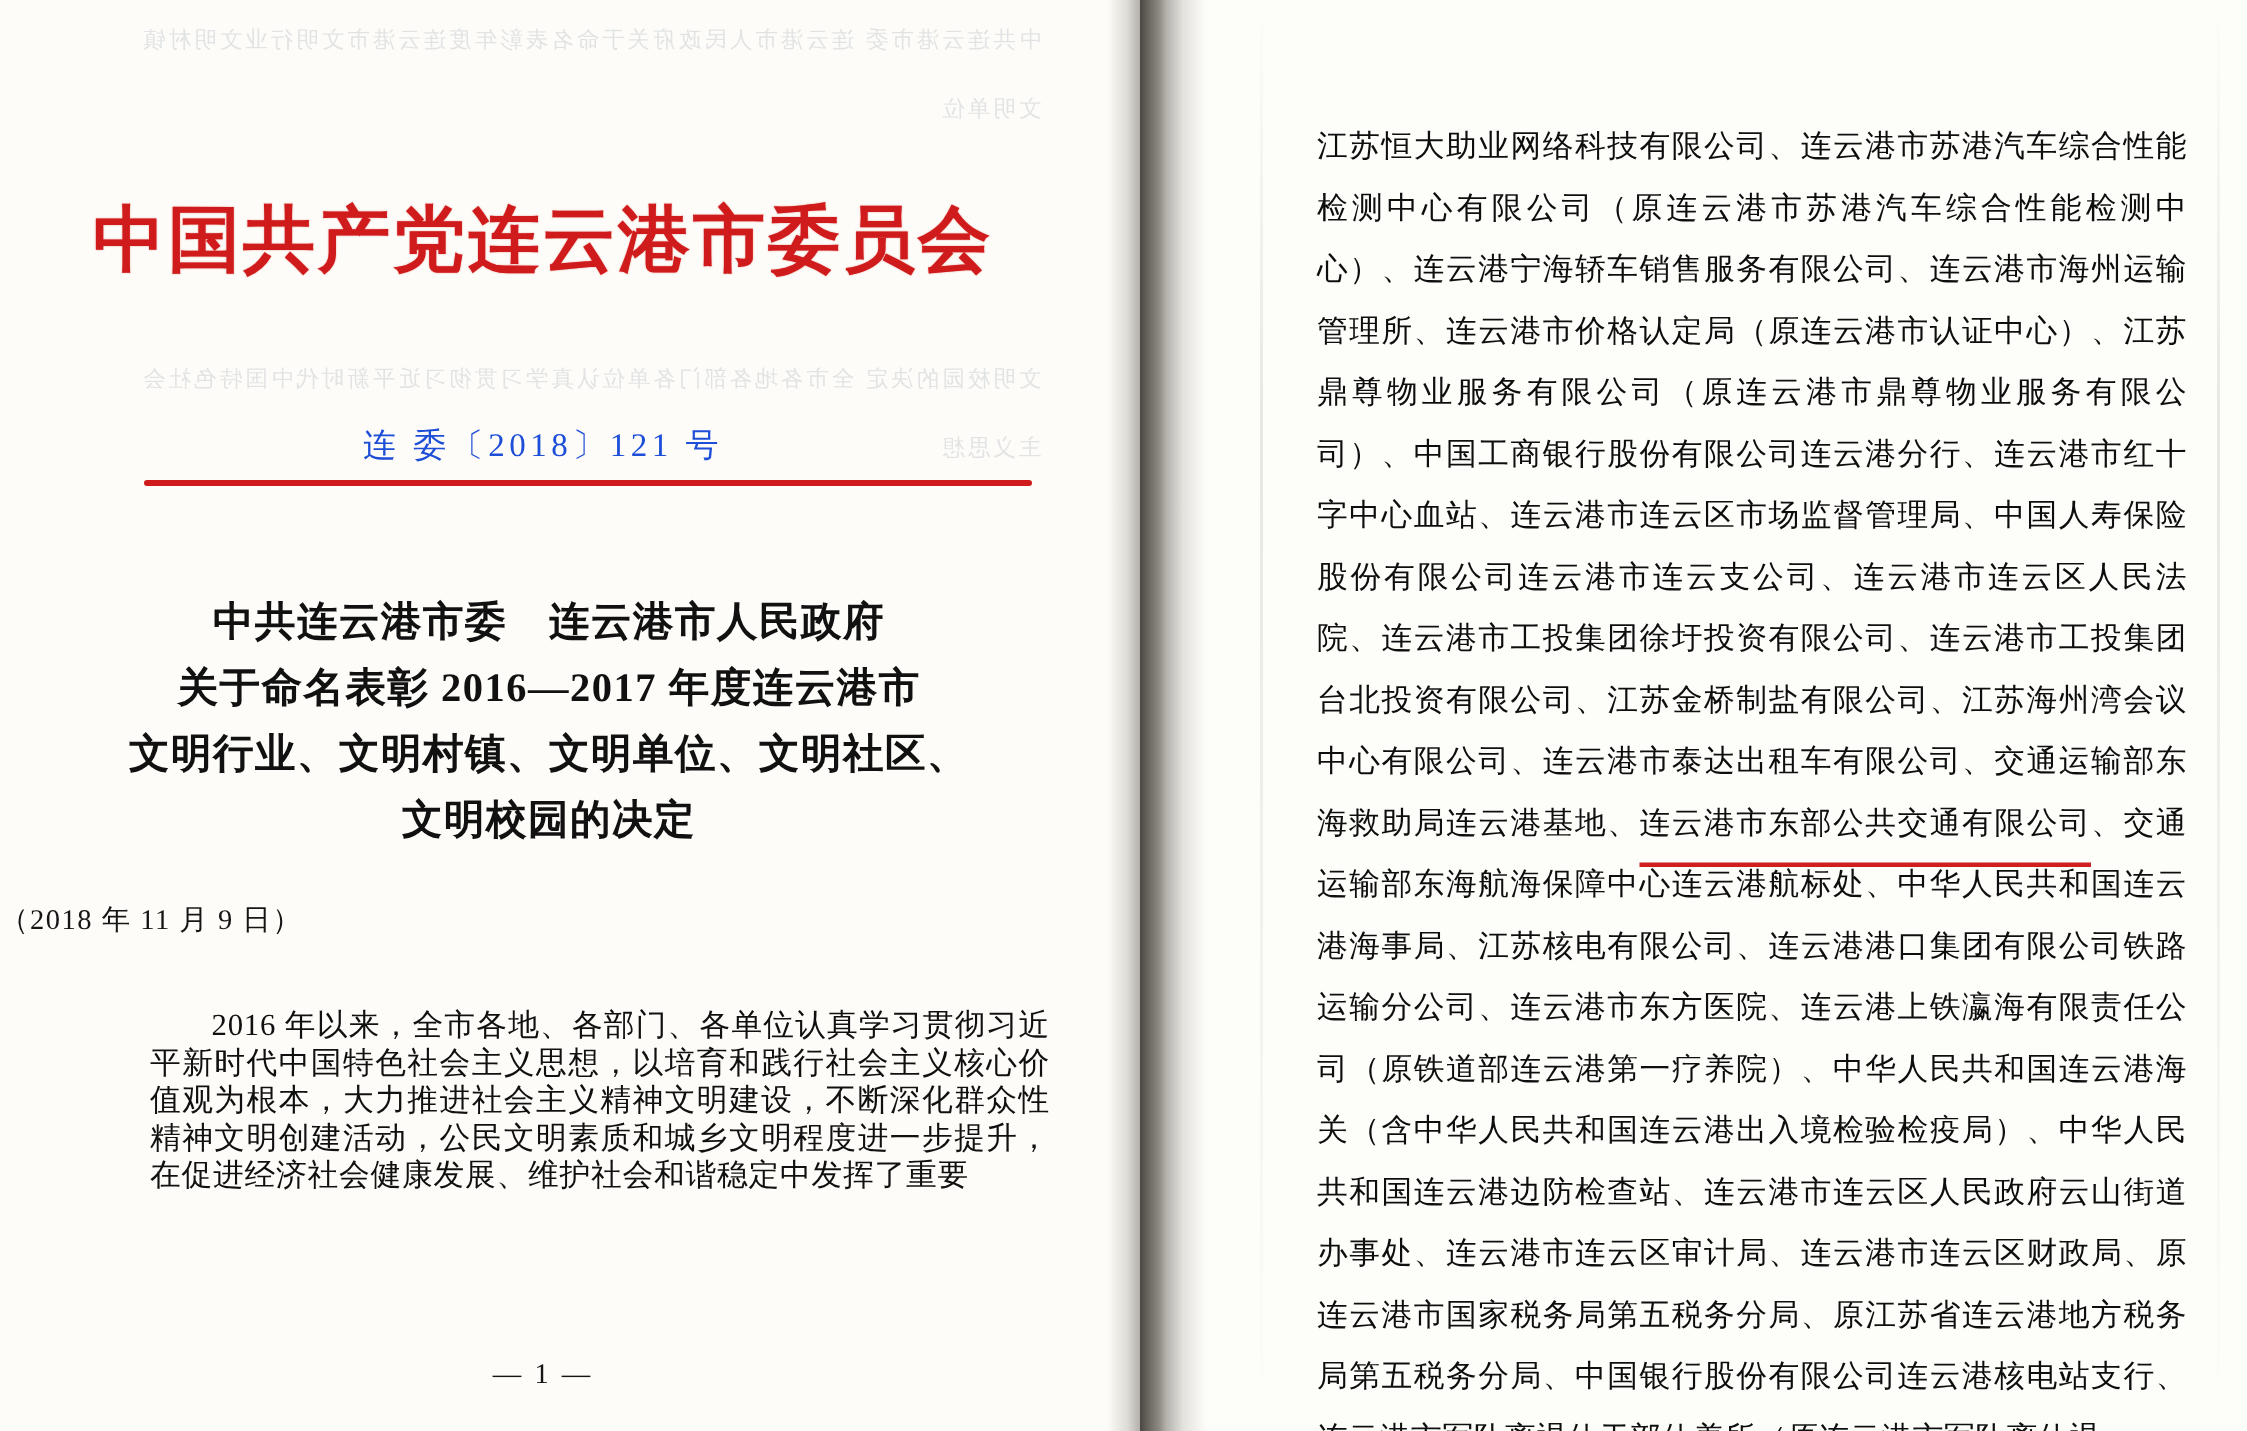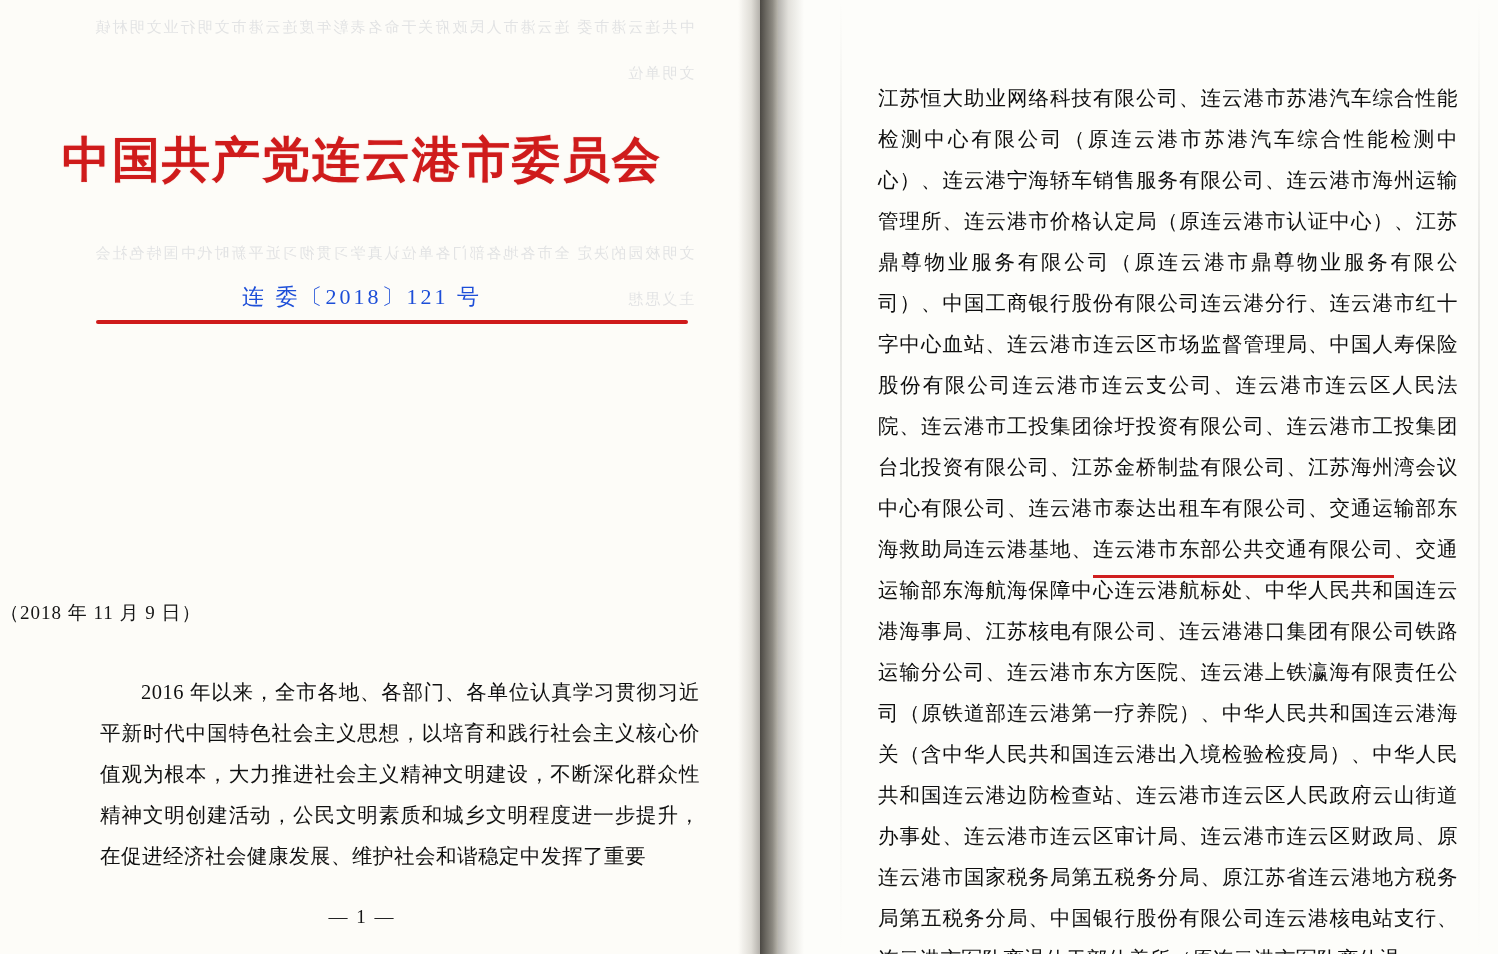--- a/index.html
+++ b/index.html
@@ -111,21 +111,21 @@
     font-size: 19px;
     color: #151515;
     letter-spacing: 1px;
   }
   .body-left {
     position: absolute;
     top: 672px;
     left: 100px;
     width: 600px;
     font-size: 20.5px;
-    line-height: 41px;
+    line-height: 25px;
     color: #101010;
     text-align: justify;
     text-justify: inter-ideograph;
     letter-spacing: 0.5px;
   }
   .body-left p { margin: 0; text-indent: 2em; }
   .pagenum {
     position: absolute;
     bottom: 26px;
     left: 0; right: 18px;
@@ -197,20 +197,26 @@
 
       <div class="ghost ghost-top">中共连云港市委 连云港市人民政府关于命名表彰年度连云港市文明行业文明村镇文明单位</div>
       <div class="ghost ghost-mid">文明校园的决定 全市各地各部门各单位认真学习贯彻习近平新时代中国特色社会主义思想</div>
 
       <div class="masthead">中国共产党连云港市委员会</div>
 
       <div class="docnum">连 委〔2018〕121 号</div>
 
       <div class="redline"></div>
 
+      <div class="title-block">
+        <div class="line">中共连云港市委　连云港市人民政府</div>
+        <div class="line">关于命名表彰 2016—2017 年度连云港市</div>
+        <div class="line">文明行业、文明村镇、文明单位、文明社区、</div>
+        <div class="line">文明校园的决定</div>
+      </div>
 
       <div class="subdate">（2018 年 11 月 9 日）</div>
 
       <div class="body-left">
         <p>2016 年以来，全市各地、各部门、各单位认真学习贯彻习近平新时代中国特色社会主义思想，以培育和践行社会主义核心价值观为根本，大力推进社会主义精神文明建设，不断深化群众性精神文明创建活动，公民文明素质和城乡文明程度进一步提升，在促进经济社会健康发展、维护社会和谐稳定中发挥了重要</p>
       </div>
 
       <div class="pagenum">— 1 —</div>
     </div>
   </div>

